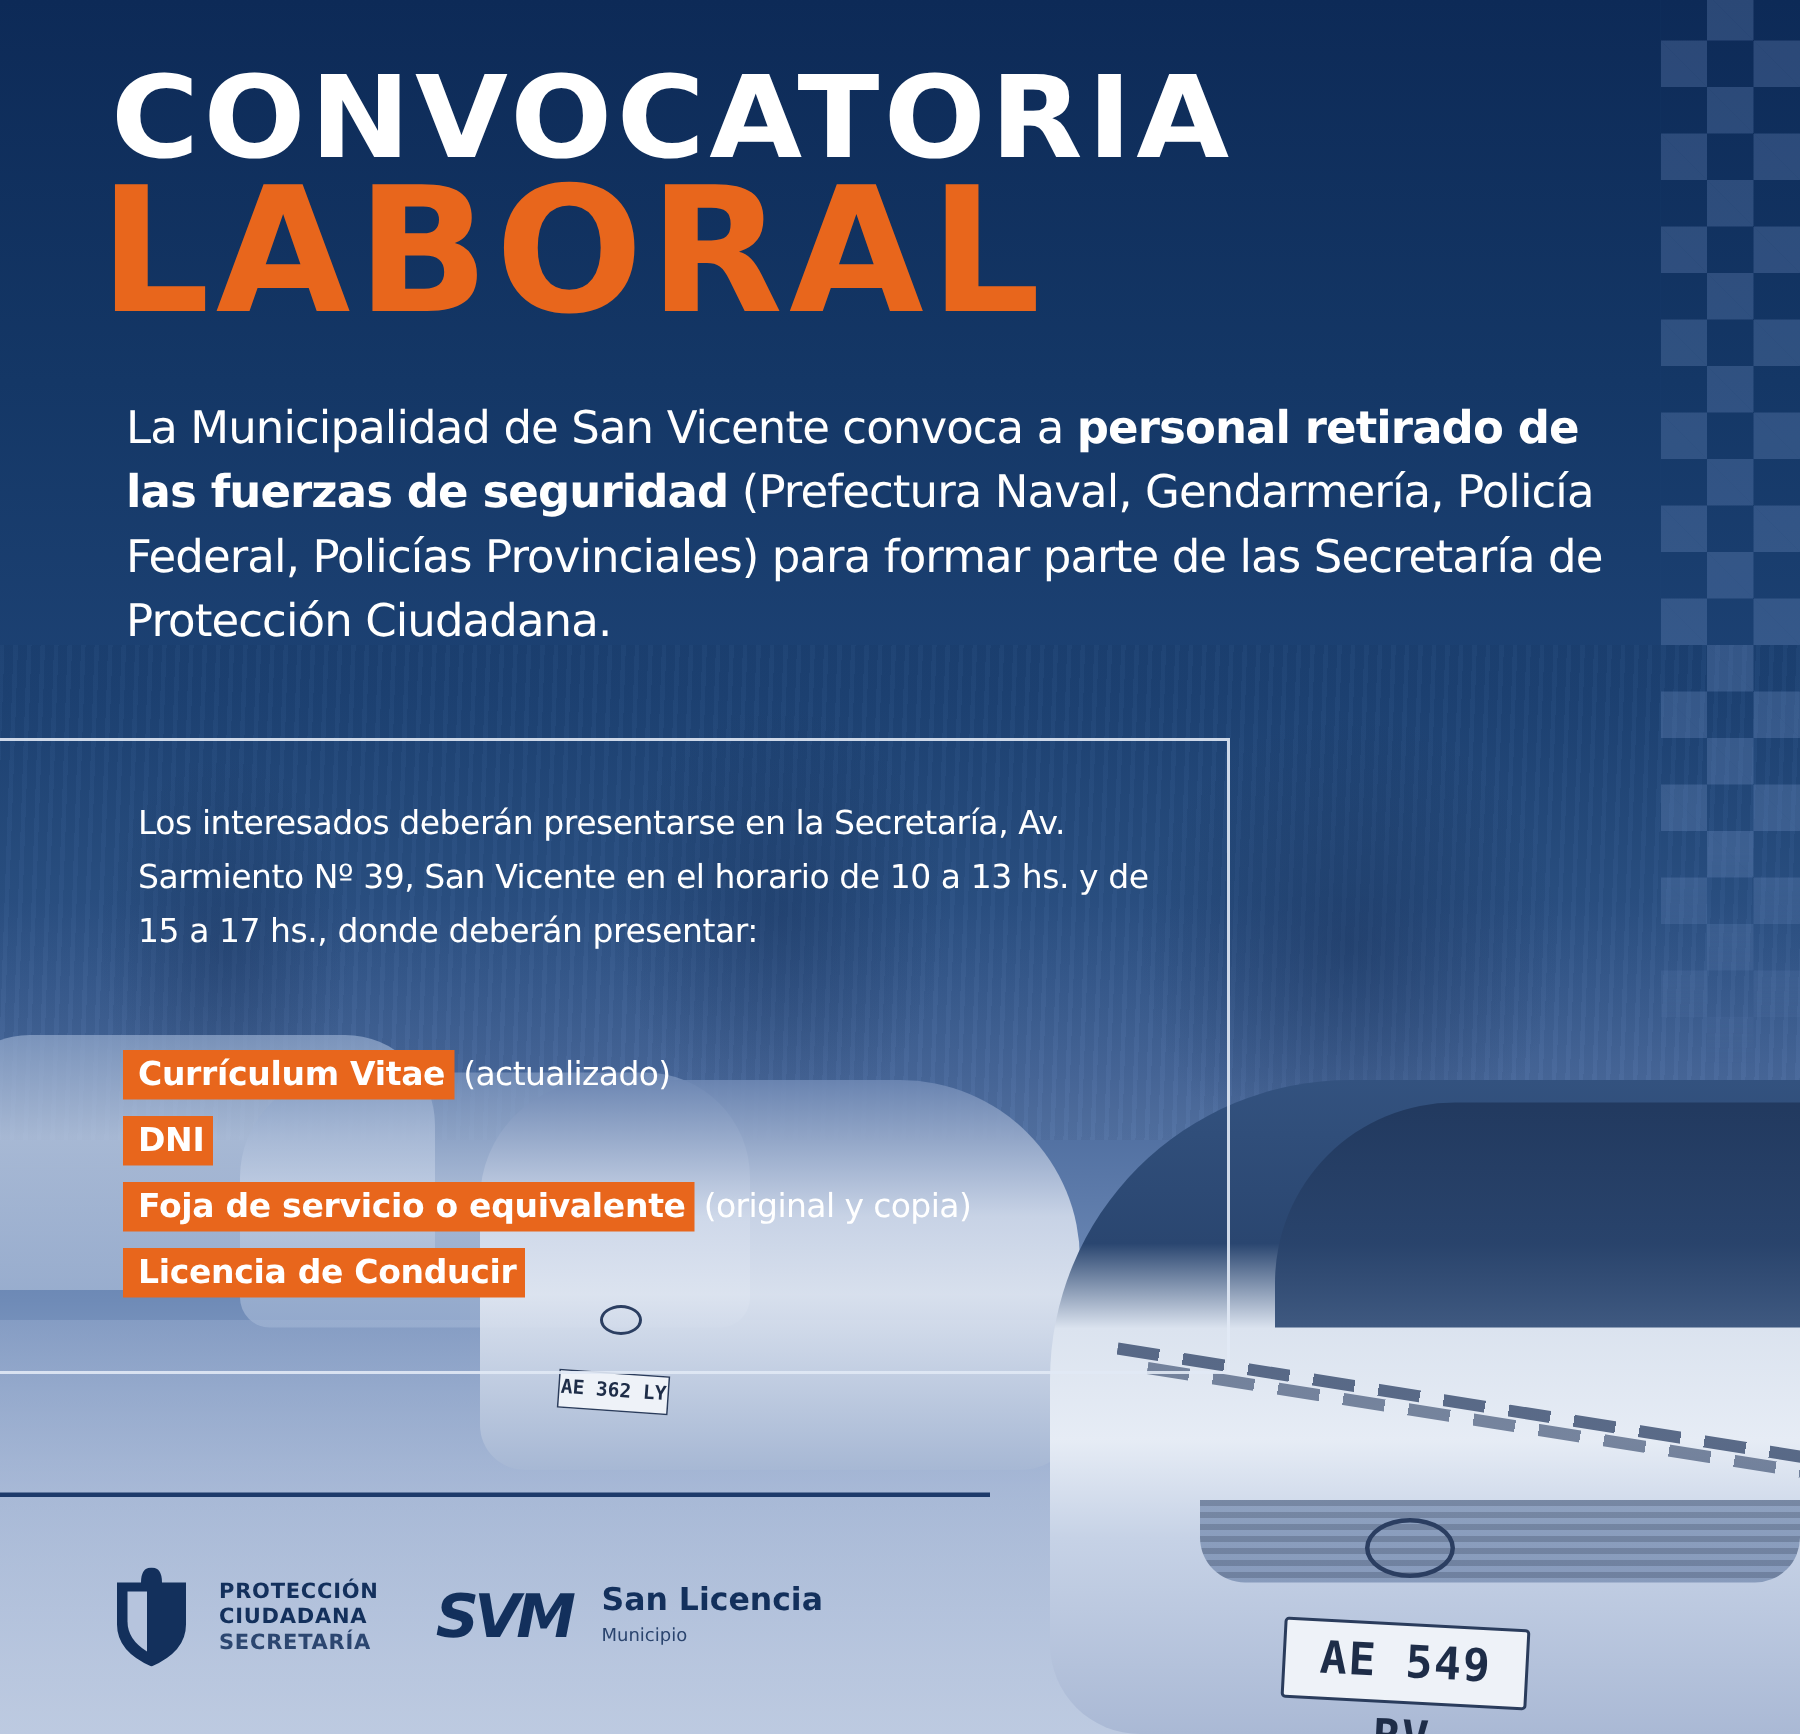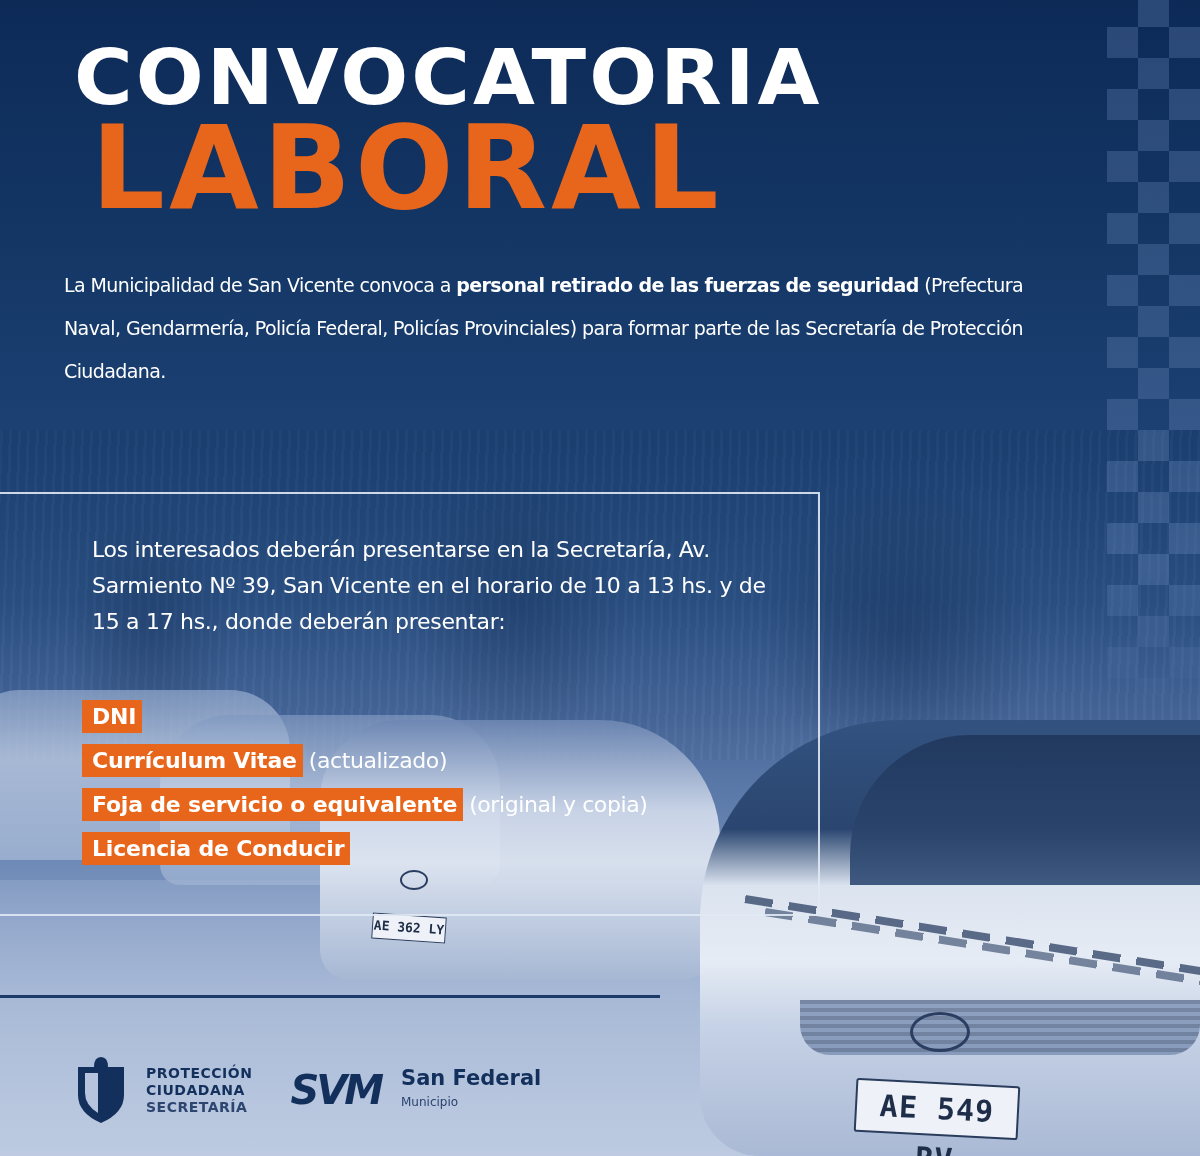--- a/index.html
+++ b/index.html
@@ -95,27 +95,27 @@
             mask-image: linear-gradient(180deg, #000 0%, #000 80%, transparent 100%);
   }
 
   .title-1 {
     position: absolute; left: 74px; top: 36px;
     font-family: "DejaVu Sans", sans-serif; font-weight: bold;
     font-size: 80px; line-height: 90px; color: #ffffff; letter-spacing: 3px;
     transform: scaleY(0.95); transform-origin: left top;
   }
   .title-2 {
-    position: absolute; left: 91px; top: 110px;
+    position: absolute; left: 66px; top: 110px;
     font-family: "DejaVu Sans", sans-serif; font-weight: bold;
     font-size: 116px; line-height: 116px; color: #e8661c; letter-spacing: 4px;
   }
   .intro {
-    position: absolute; left: 64px; top: 264px; width: 1000px;
-    font-family: "DejaVu Sans", sans-serif; font-size: 19px; line-height: 43px;
+    position: absolute; left: 84px; top: 264px; width: 1000px;
+    font-family: "DejaVu Sans", sans-serif; font-size: 30px; line-height: 43px;
     color: #ffffff; letter-spacing: -0.6px;
   }
   .intro b { font-weight: bold; }
 
   .info-box {
     position: absolute; left: -2px; top: 492px; width: 822px; height: 424px;
     border: 2px solid rgba(225,233,245,0.9); border-left: none; box-sizing: border-box;
   }
   .info-text {
     position: absolute; left: 92px; top: 532px; width: 700px;
@@ -130,21 +130,21 @@
     padding: 0 6px 0 10px; letter-spacing: -0.2px;
   }
   .req-note {
     color: #ffffff; font-family: "DejaVu Sans", sans-serif; font-size: 22px;
     padding-left: 6px; letter-spacing: -0.4px;
   }
   .divider-dark {
     position: absolute; left: 0; top: 995px; width: 660px; height: 3px; background: #1d3a6a;
   }
 
-  .footer { position: absolute; left: 76px; top: 1045px; display: flex; align-items: center; margin-top: 12px; }
+  .footer { position: absolute; left: 76px; top: 1045px; display: flex; align-items: center; }
   .shield { width: 50px; height: 66px; }
   .pc-text {
     margin-left: 20px; font-family: "DejaVu Sans", sans-serif; color: #13305c;
     font-size: 14px; line-height: 17px; letter-spacing: 0.5px;
   }
   .pc-text .b { font-weight: bold; display: block; }
   .pc-text .l { display: block; font-weight: bold; color: #2c4670; }
   .svm-logo {
     margin-left: 38px; font-family: "DejaVu Sans", sans-serif; font-weight: bold;
     font-style: italic; font-size: 40px; color: #13305c; letter-spacing: -3px; line-height: 50px;
@@ -177,25 +177,25 @@
   <div class="title-1">CONVOCATORIA</div>
   <div class="title-2">LABORAL</div>
 
   <div class="intro"><span>La Municipalidad de San Vicente convoca a </span><b>personal retirado de las fuerzas de seguridad</b><span> (Prefectura Naval, Gendarmería, Policía Federal, Policías Provinciales) para formar parte de las Secretaría de Protección Ciudadana.</span></div>
 
   <div class="info-box"></div>
   <div class="info-text">Los interesados deberán presentarse en la Secretaría,  Av. Sarmiento Nº 39, San Vicente en el horario de 10 a 13 hs. y de 15 a 17 hs., donde deberán presentar:</div>
 
   <div class="req-list">
     <div class="req-item">
-      <span class="req-tag">DNI</span>
-    </div>
-    <div class="req-item">
       <span class="req-tag">Currículum Vitae</span>
       <span class="req-note">(actualizado)</span>
+    </div>
+    <div class="req-item">
+      <span class="req-tag">DNI</span>
     </div>
     <div class="req-item">
       <span class="req-tag">Foja de servicio o equivalente</span>
       <span class="req-note">(original y copia)</span>
     </div>
     <div class="req-item">
       <span class="req-tag">Licencia de Conducir</span>
     </div>
   </div>
 
@@ -206,17 +206,17 @@
       <path d="M2 10 L18 10 Q18 0 25 0 Q32 0 32 10 L48 10 L48 38 Q48 56 25 66 Q2 56 2 38 Z" fill="#13305c"></path>
       <path d="M9 16 L22 16 L22 56 Q9 48 9 36 Z" fill="#b6c4dd"></path>
     </svg>
     <div class="pc-text">
       <span class="b">PROTECCIÓN</span>
       <span class="b">CIUDADANA</span>
       <span class="l">SECRETARÍA</span>
     </div>
     <div class="svm-logo">SVM</div>
     <div class="svm-text">
-      <span class="n">San Federal</span>
+      <span class="n">San Licencia</span>
       <span class="m">Municipio</span>
     </div>
   </div>
 </div>
 
 </body></html>

